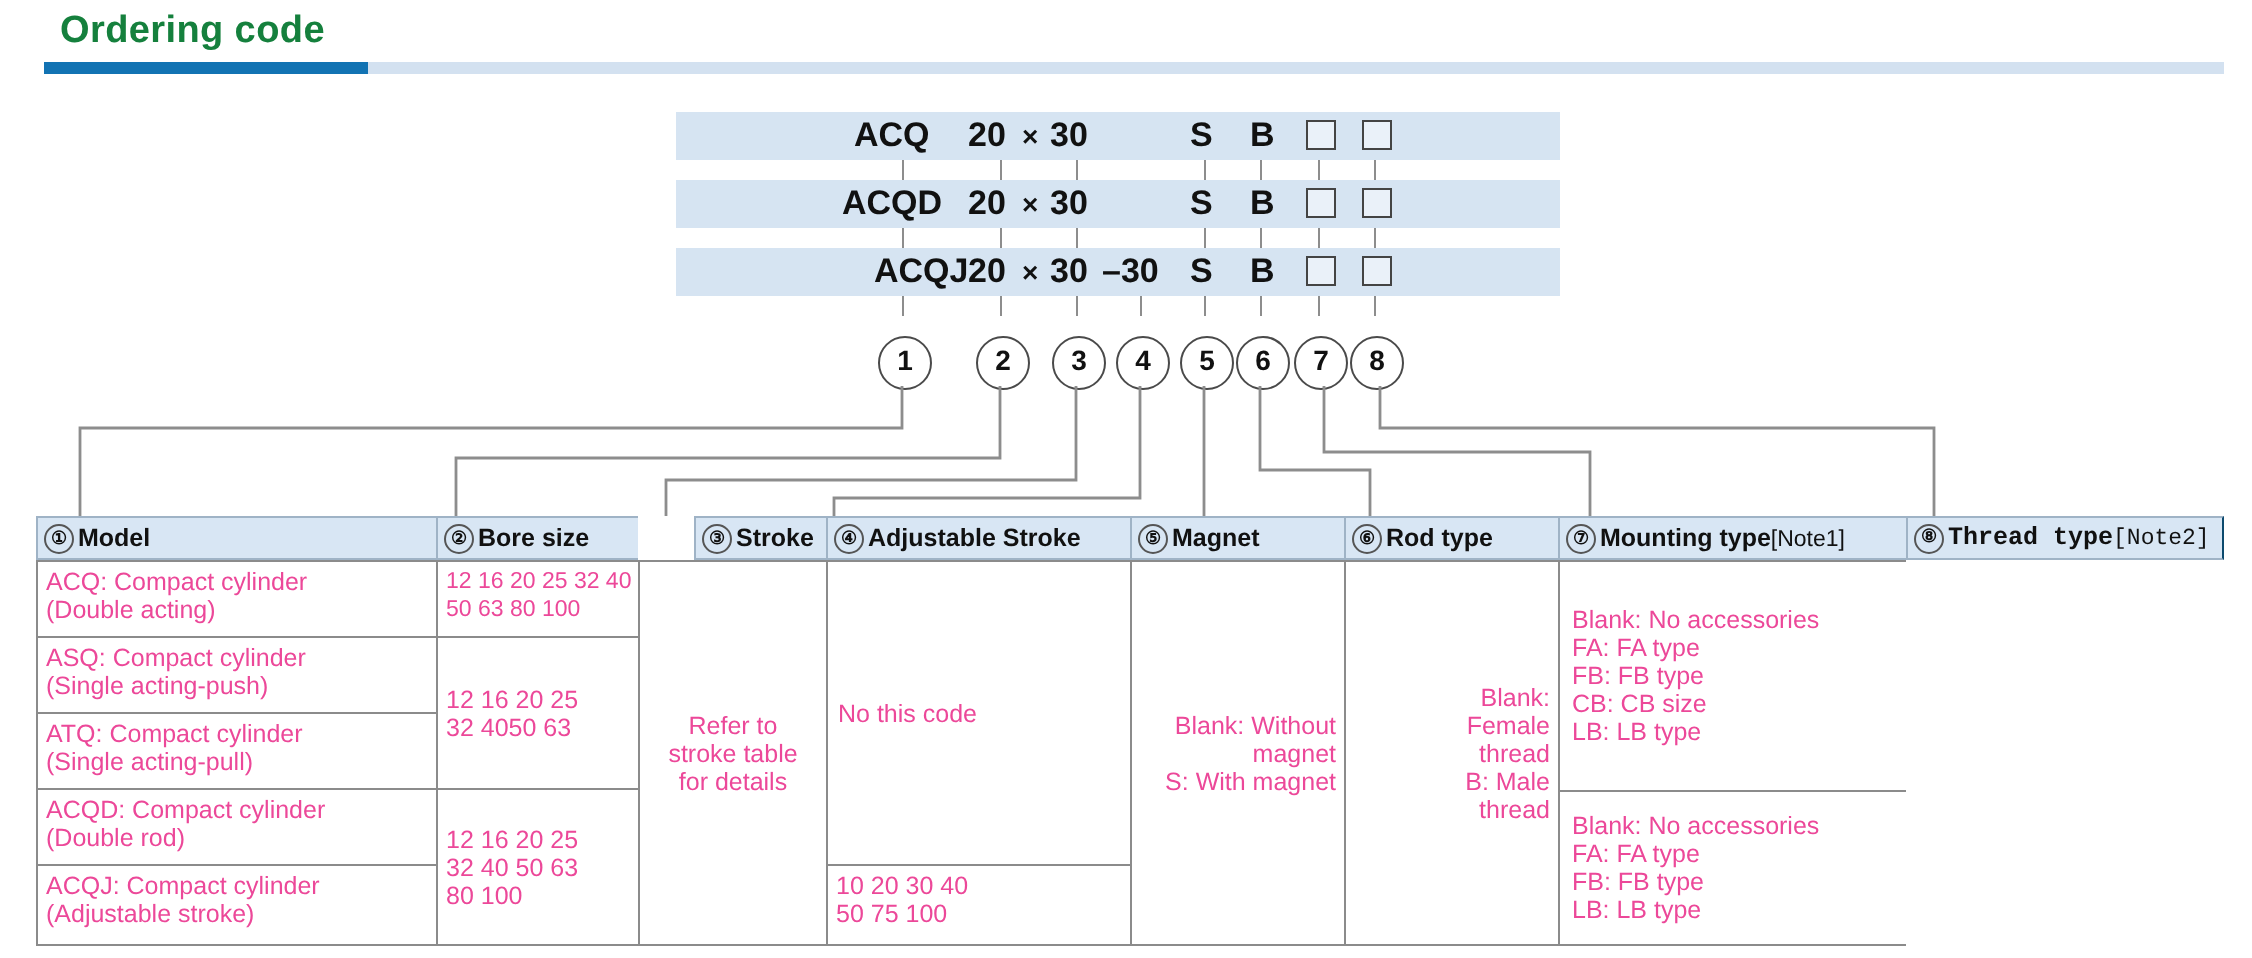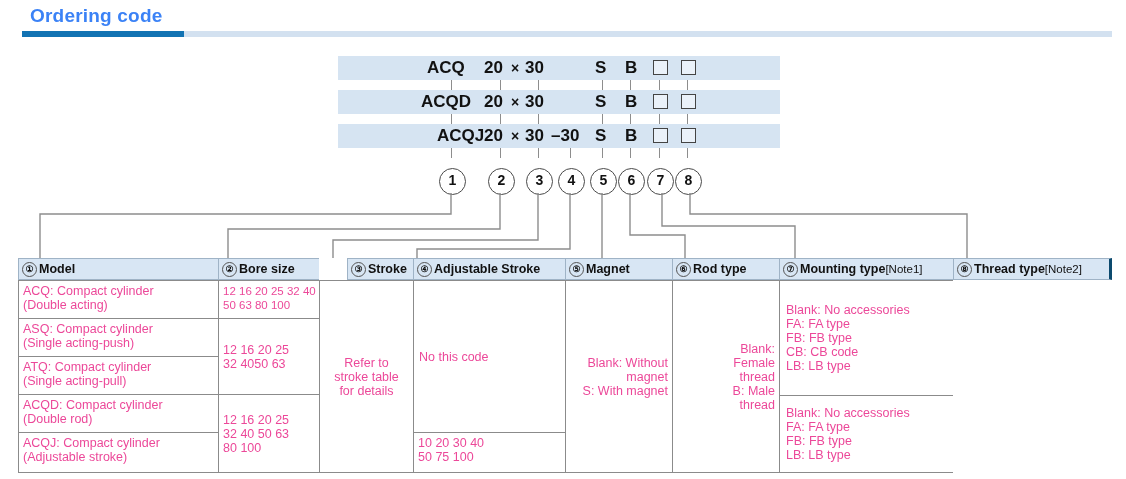--- a/index.html
+++ b/index.html
@@ -9,21 +9,21 @@
     font-family:"Liberation Sans", sans-serif;
     color:#1a1a1a;
     position:relative;
     overflow:hidden;
   }
 
   
   .title-wrap{position:absolute;left:0;top:0;width:1126px;height:42px;}
   .title-text{
     position:absolute;left:30px;top:5px;
-    font-size:19px;font-weight:bold;letter-spacing:.2px;color:#3b82f6;
+    font-size:19px;font-weight:bold;letter-spacing:.2px;color:#15803d;
   }
   .rule-light{position:absolute;left:22px;top:31px;width:1090px;height:6px;background:#d3e1f0;}
   .rule-dark{position:absolute;left:22px;top:31px;width:162px;height:6px;background:#1273b3;}
 
   
   .codes{position:absolute;left:0;top:50px;width:1126px;height:110px;}
   .code-band{
     position:absolute;left:338px;width:442px;height:24px;
     background:#d6e4f2;
   }
@@ -58,21 +58,21 @@
   .leaders{position:absolute;left:0;top:0;width:1126px;height:479px;pointer-events:none;}
 
   
   .tbl{position:absolute;left:18px;top:258px;width:1094px;height:215px;border-radius:21px;}
   .cell{position:absolute;box-sizing:border-box;overflow:hidden;}
   .hdr{
     background:#d8e6f4;border:1px solid #9fb3c6;border-right:none;
     height:22px;line-height:21px;font-size:12.5px;font-weight:bold;color:#111;
     padding-left:3px;white-space:nowrap;
   }
-  .hdr.last{border-right:3px solid #0c4a6e;}
+  .hdr.last{border-right:1px solid #0c4a6e;font-family:Liberation Mono, monospace;}
   .hdr .cnum{
     display:inline-block;width:13px;height:13px;border-radius:50%;
     border:1px solid #555;font-size:9px;font-weight:bold;line-height:12px;
     text-align:center;margin-right:2px;vertical-align:1px;background:#d8e6f4;
   }
   .hdr .note{font-weight:normal;font-size:11.5px;}
 
   .bdy{
     background:#fff;border-left:1px solid #8b8b8b;border-top:1px solid #8b8b8b;
     font-size:12.5px;color:#ec4899;line-height:14px;
@@ -303,21 +303,21 @@
       </div>
     </div>
   </div>
 
   <div class="cell bdy" style="left:761px;top:22px;width:174px;height:115px;">
     <div class="vmid-l" style="padding-left:6px;">
       <div>
         <span class="model-txt">Blank: No accessories</span>
         <span class="model-txt">FA: FA type</span>
         <span class="model-txt">FB: FB type</span>
-        <span class="model-txt">CB: CB code</span>
+        <span class="model-txt">CB: CB size</span>
         <span class="model-txt">LB: LB type</span>
       </div>
     </div>
   </div>
   <div class="cell bdy bt" style="left:761px;top:137px;width:174px;height:78px;">
     <div class="vmid-l" style="padding-left:6px;">
       <div>
         <span class="model-txt">Blank: No accessories</span>
         <span class="model-txt">FA: FA type</span>
         <span class="model-txt">FB: FB type</span>

